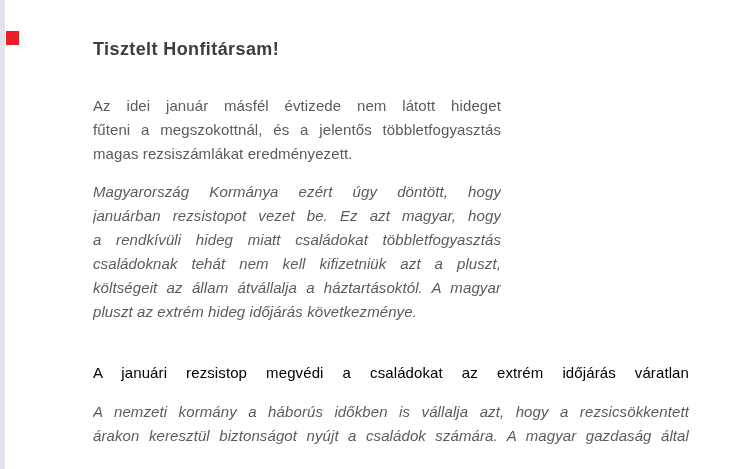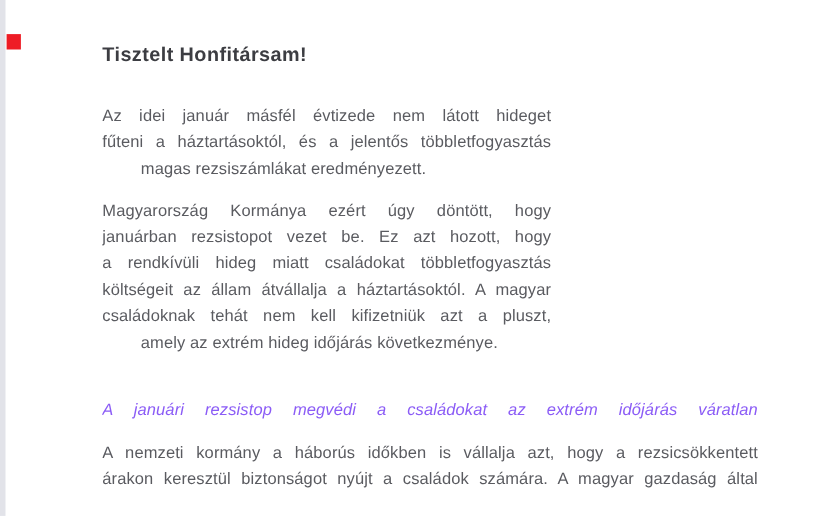--- a/index.html
+++ b/index.html
@@ -16,27 +16,27 @@
   }
   .page-title{
     position:absolute;left:93px;top:27px;width:596px;
     font-size:18px;font-weight:bold;letter-spacing:0.4px;
   }
   .row{
     position:absolute;left:93px;top:94px;width:596px;
     display:flex;gap:14px;align-items:flex-start;flex-direction:column;
   }
   .col-text{width:408px;flex:0 0 408px;}
-  .paragraph + .paragraph{margin-top:14px;}
+  .paragraph + .paragraph{margin-top:14px;font-style:italic;}
   .tline{
     text-align:justify;text-align-last:justify;
     height:24px;line-height:24px;overflow:hidden;
     font-size:15px;letter-spacing:0.1px;
   }
-  .tline-last{text-align-last:left;margin-left:35px;}
+  .tline-last{text-align-last:left;}
   .full-block{
     position:absolute;left:93px;top:361px;width:596px;
   }
   .full-block .paragraph + .paragraph{margin-top:15px;}
   .portrait-card{
     width:174px;height:236px;margin-top:3px;flex:0 0 174px;
     border-radius:10px;overflow:hidden;
     box-shadow:0 0 0 1px rgba(0,0,0,0.05);
   }
   .portrait-card svg{display:block;}
@@ -47,30 +47,30 @@
 <div class="page-left-edge" style="background: rgb(226, 227, 233);"></div>
 
 <div class="red-marker" style="background: rgb(238, 28, 37);"></div>
 
 <h1 class="page-title" style="color: rgb(60, 61, 66);">Tisztelt Honfitársam!</h1>
 
 <div class="row">
   <div class="col-text">
     <div class="paragraph" style="color: rgb(90, 91, 96);">
         <div class="tline">Az idei január másfél évtizede nem látott hideget</div>
-        <div class="tline">fűteni a háztartásoktól, és a jelentős többletfogyasztás</div>
+        <div class="tline">fűteni a megszokottnál, és a jelentős többletfogyasztás</div>
         <div class="tline tline-last">magas rezsiszámlákat eredményezett.</div>
       </div>
     <div class="paragraph" style="color: rgb(90, 91, 96);">
         <div class="tline">Magyarország Kormánya ezért úgy döntött, hogy</div>
-        <div class="tline">januárban rezsistopot vezet be. Ez azt hozott, hogy</div>
+        <div class="tline">januárban rezsistopot vezet be. Ez azt magyar, hogy</div>
         <div class="tline">a rendkívüli hideg miatt családokat többletfogyasztás</div>
+        <div class="tline">családoknak tehát nem kell kifizetniük azt a pluszt,</div>
         <div class="tline">költségeit az állam átvállalja a háztartásoktól. A magyar</div>
-        <div class="tline">családoknak tehát nem kell kifizetniük azt a pluszt,</div>
-        <div class="tline tline-last">amely az extrém hideg időjárás következménye.</div>
+        <div class="tline tline-last">pluszt az extrém hideg időjárás következménye.</div>
       </div>
   </div>
 
   <div class="portrait-card">
     <svg width="174" height="236" viewBox="0 0 174 236" xmlns="http://www.w3.org/2000/svg">
       <defs>
         <linearGradient id="bgGrad" x1="0" y1="0" x2="0" y2="1">
           <stop offset="0" stop-color="#585c62"></stop>
           <stop offset="1" stop-color="#35383d"></stop>
         </linearGradient>
@@ -120,20 +120,20 @@
       <rect x="126" y="188" width="28" height="4" rx="2" fill="#0d1527"></rect>
 
       <path d="M79,101 L95,101 L98,112 L87,119 L76,112 Z" fill="#3c63b0"></path>
       <path d="M79,114 L95,114 L99,180 L93,236 L77,236 L71,180 Z" fill="#3c63b0"></path>
       <path d="M79,114 L87,119 L84,236 L77,236 L71,180 Z" opacity="0.5" fill="#2c4f94"></path>
     </svg>
   </div>
 </div>
 
 <div class="full-block">
-  <div class="paragraph" style="color: #8b5cf6; font-style: italic;">
+  <div class="paragraph" style="color: #000000;">
       <div class="tline">A januári rezsistop megvédi a családokat az extrém időjárás váratlan</div>
     </div>
   <div class="paragraph" style="color: rgb(90, 91, 96);">
       <div class="tline">A nemzeti kormány a háborús időkben is vállalja azt, hogy a rezsicsökkentett</div>
       <div class="tline">árakon keresztül biztonságot nyújt a családok számára. A magyar gazdaság által</div>
     </div>
 </div>
 
 </body></html>

